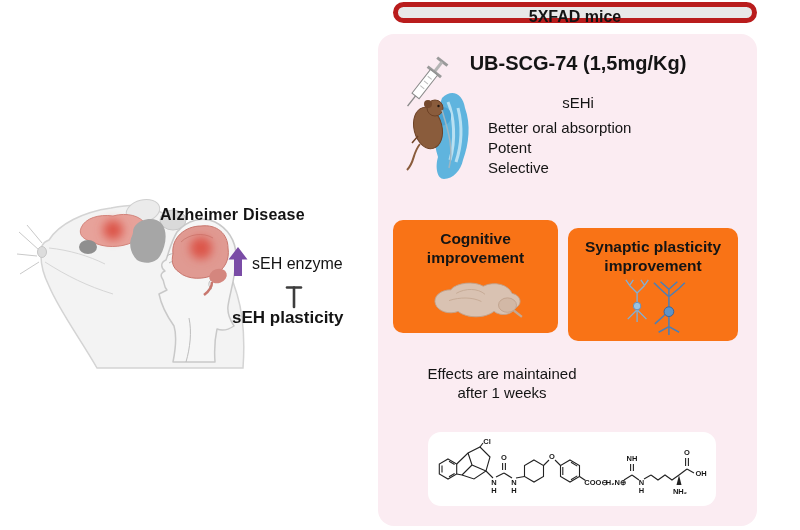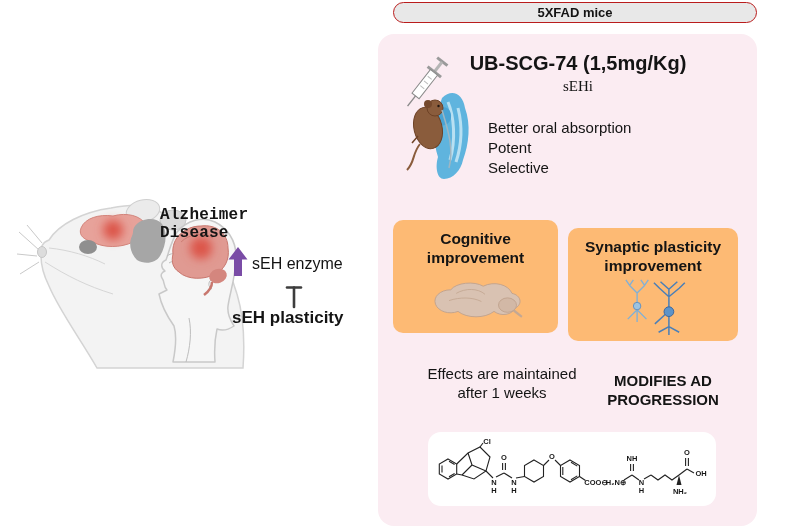--- a/index.html
+++ b/index.html
@@ -1,40 +1,40 @@
 <!DOCTYPE html>
 <html><head>
 <meta charset="utf-8">
 <style>
   * { margin:0; padding:0; box-sizing:border-box; }
   body { background:#ffffff; font-family:"Liberation Sans", sans-serif; color:#141414; }
   .canvas { position:relative; width:800px; height:530px; background:#ffffff; overflow:hidden; }
 
   
   .left-art { position:absolute; left:15px; top:190px; width:340px; height:185px; }
-  .ad-title { position:absolute; left:160px; top:206px; width:160px; font-size:16px; font-weight:700; letter-spacing:.2px;font-family:Liberation Mono, monospace; }
+  .ad-title { position:absolute; left:160px; top:206px; width:160px; font-size:16px; font-weight:700; letter-spacing:.2px; }
   .enzyme-arrow { position:absolute; left:228px; top:246px; }
   .enzyme-label { position:absolute; left:252px; top:255px; font-size:16px; }
   .tbar { position:absolute; left:285px; top:285px; }
   .inhibitors-label { position:absolute; left:232px; top:308px; font-size:17px; font-weight:700; }
 
   
   .mice-pill { position:absolute; left:393px; top:2px; width:364px; height:21px;
-    background:#e8e8e8; border:1px solid #b91c1c; border-radius:11px;
-    font-size:13px; font-weight:700; text-align:center; line-height:19px; }
+    background:#e8e8e8; border:5px solid #b91c1c; border-radius:11px;
+    font-size:16px; font-weight:700; text-align:center; line-height:19px; }
   .panel { position:absolute; left:378px; top:34px; width:379px; height:492px;
     background:#fbecf2; border-radius:16px; }
   .gavage { position:absolute; left:12px; top:14px; }
   .compound-head { position:absolute; left:55px; top:18px; width:290px; text-align:center; }
   .compound-title { font-size:20px; font-weight:700; }
-  .compound-class { font-size:15px; margin-top:3px;font-family:Liberation Serif, serif; }
+  .compound-class { font-size:15px; margin-top:19px; }
   .props { position:absolute; left:110px; top:84px; width:160px; text-align:left;
     font-size:15px; line-height:20px; }
   .cards { position:absolute; left:15px; top:186px; display:flex; gap:10px; }
-  .card { background:#fdba74; border-radius:10px; height:113px; text-align:center; }
+  .card { background:#f97316; border-radius:10px; height:113px; text-align:center; }
   .card-1 { width:165px; }
   .card-2 { width:170px;margin-top:8px; }
   .card-title { margin-top:10px; padding:0 12px; font-size:15.5px; font-weight:700; line-height:1.22; }
   .card-icon { margin-top:2px; }
   .effects-note { position:absolute; left:44px; top:331px; width:160px; text-align:center;
     font-size:15px; line-height:1.25; }
   .conclusion { position:absolute; left:220px; top:338px; width:130px; text-align:center;
     font-size:15px; font-weight:700; line-height:1.25; }
   .molecule-box { position:absolute; left:50px; top:398px; width:288px; height:74px;
     background:#ffffff; border-radius:13px; display:flex; align-items:center; justify-content:center; }
@@ -183,21 +183,20 @@
               <path d="M72,31 L72,12 M72,12 L63,4 M72,12 L81,4 M72,20 L62,11 M62,11 L56,5 M72,20 L83,11 M83,11 L89,5"></path>
               <path d="M72,41 L72,52 M72,52 L61,58 M72,52 L83,58 M72,52 L72,61 M68,39 L57,49"></path>
             </g>
             <circle cx="72" cy="36" r="5.2" fill="#5d93c8" stroke="#35639c"></circle>
           </svg>
         </div>
       </div>
     </div>
 
     <div class="effects-note">Effects are maintained after 1 weeks</div>
-    <div class="conclusion">MODIFIES AD PROGRESSION</div>
 
     <div class="molecule-box">
       <svg width="288" height="72" viewBox="0 0 288 72">
         <g stroke="#222222" stroke-width="1.1" fill="none">
 
           <polygon points="20,26 28.7,31 28.7,41 20,46 11.3,41 11.3,31"></polygon>
           <line x1="14" y1="32.5" x2="14" y2="39.5"></line>
           <line x1="21" y1="28.2" x2="26.6" y2="31.4"></line>
           <line x1="21" y1="43.8" x2="26.6" y2="40.6"></line>
 

